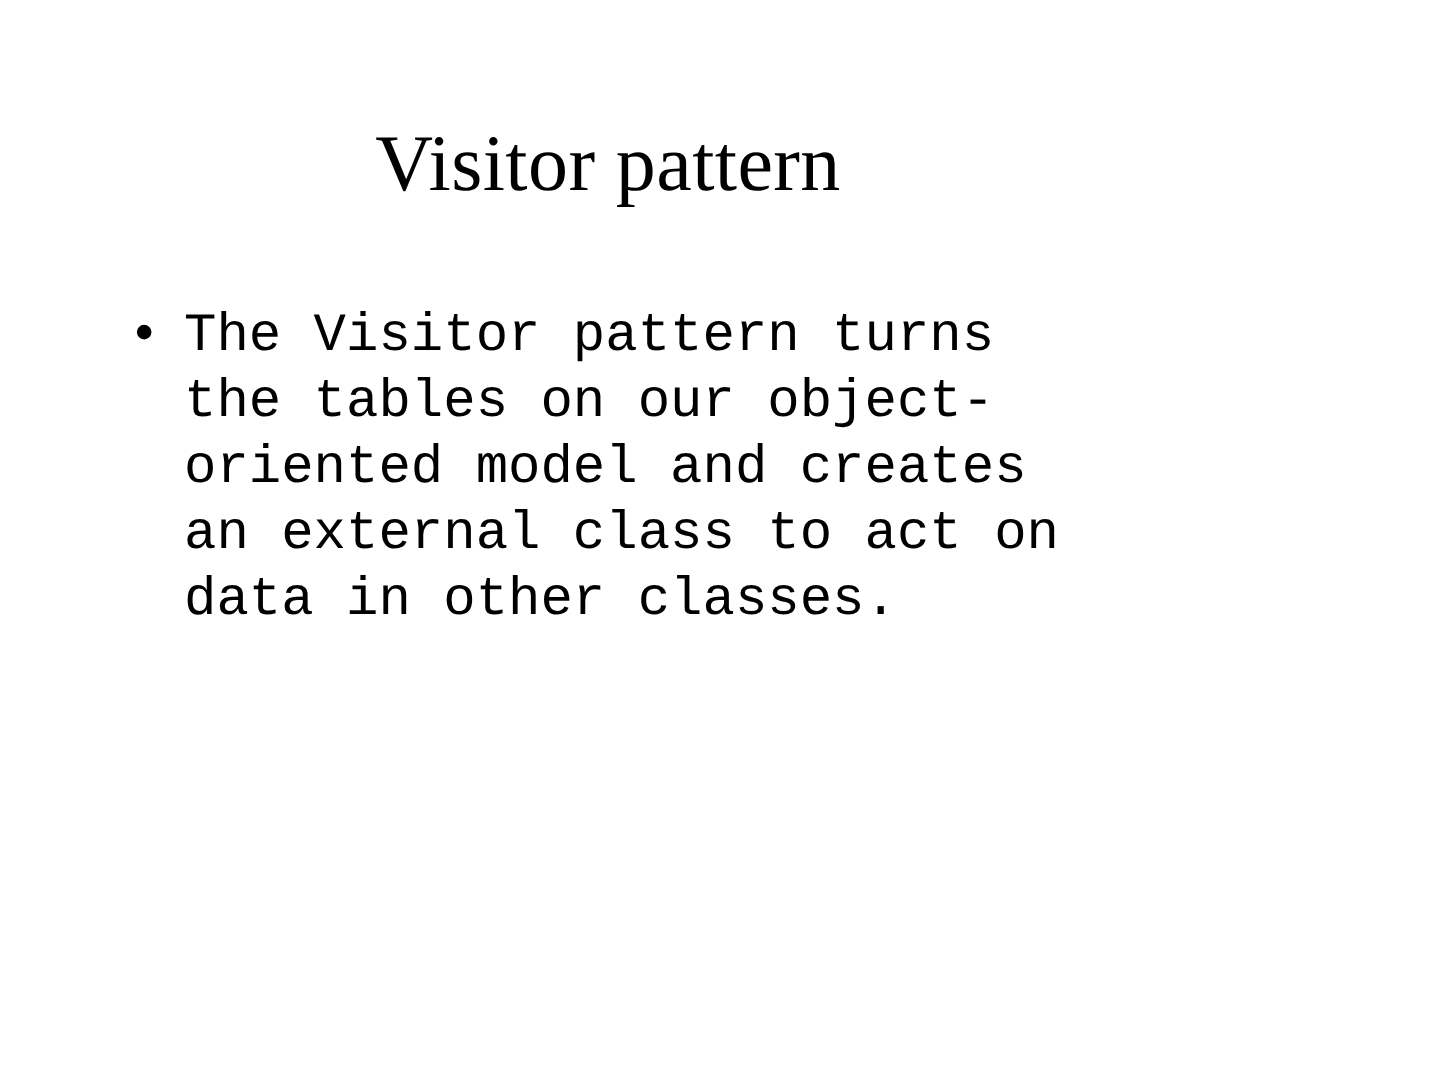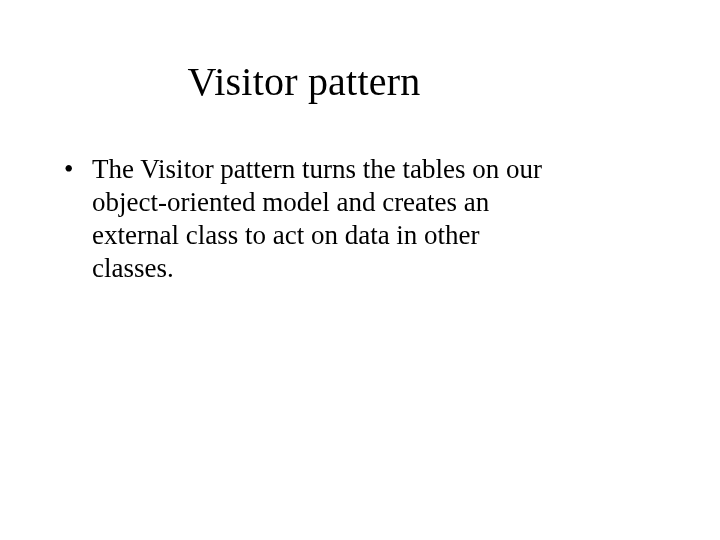--- a/index.html
+++ b/index.html
@@ -35,20 +35,21 @@
     list-style: none;
     margin: 0;
     padding: 0;
     font-size: 27px;
     line-height: 1.22;
   }
   ul.bullets li {
     position: relative;
     padding-left: 36px;
     margin-bottom: 2px;
+    font-family: Liberation Mono, monospace;
   }
   ul.bullets li::before {
     content: "•";
     position: absolute;
     left: 8px;
     top: 0;
     font-size: 27px;
     line-height: 1.22;
   }
 </style>

